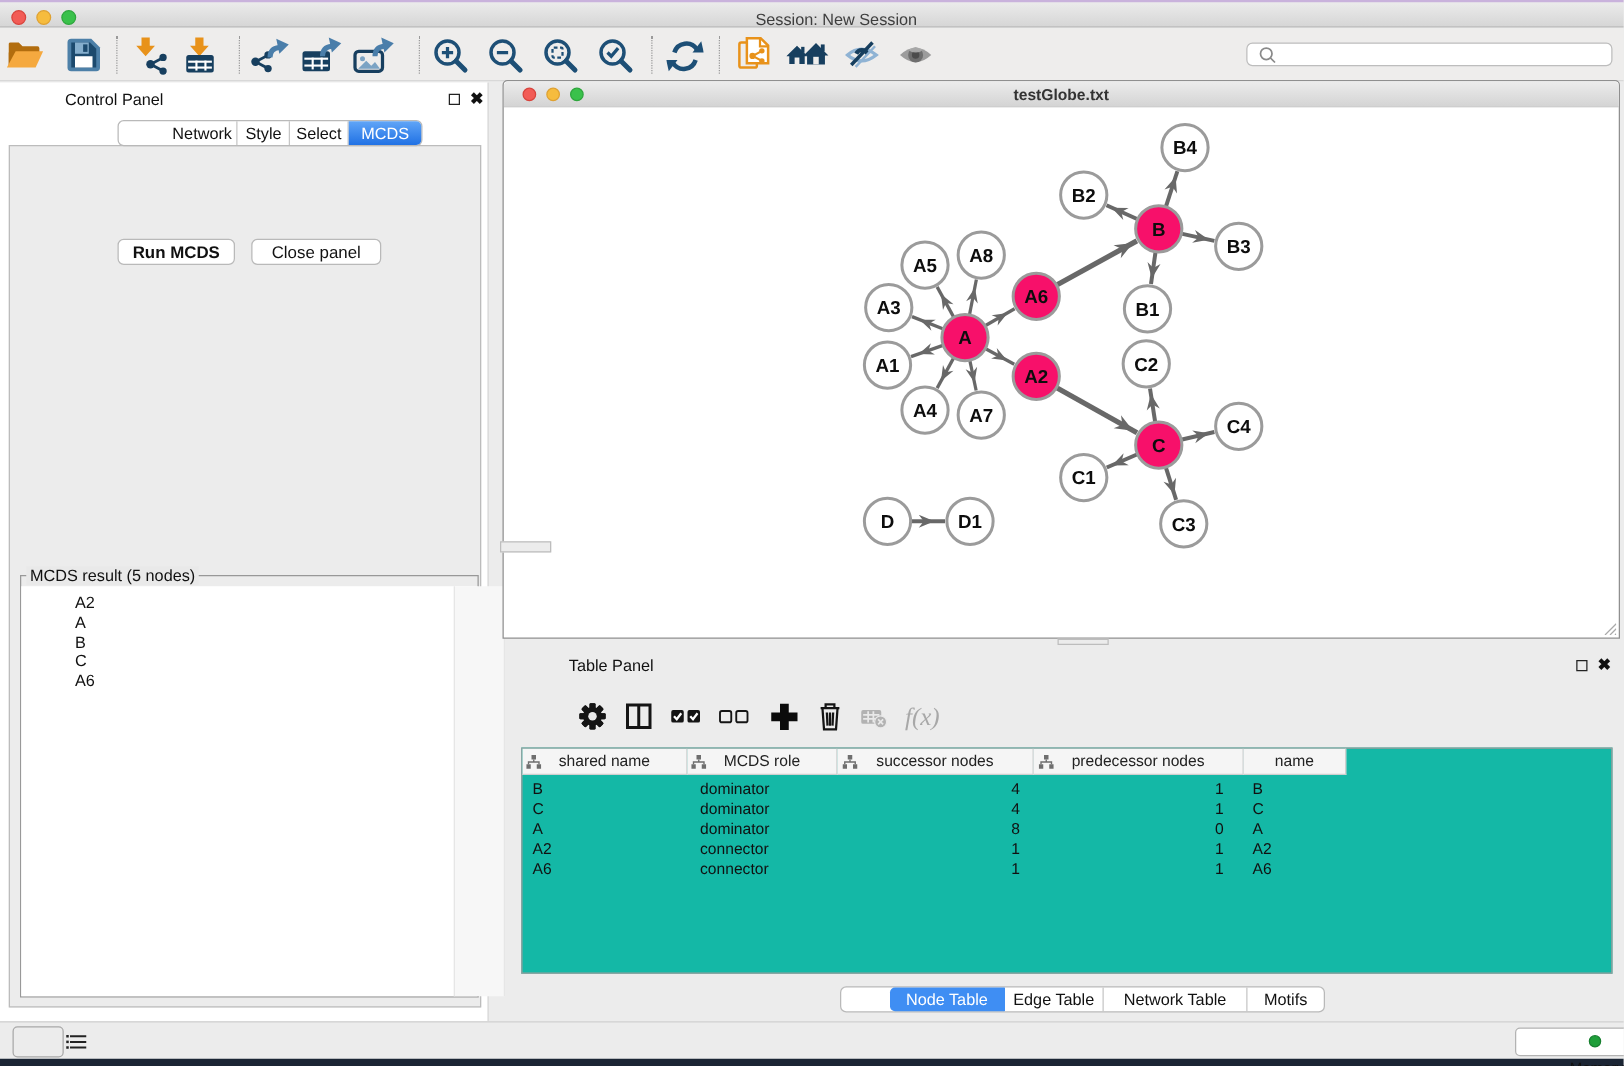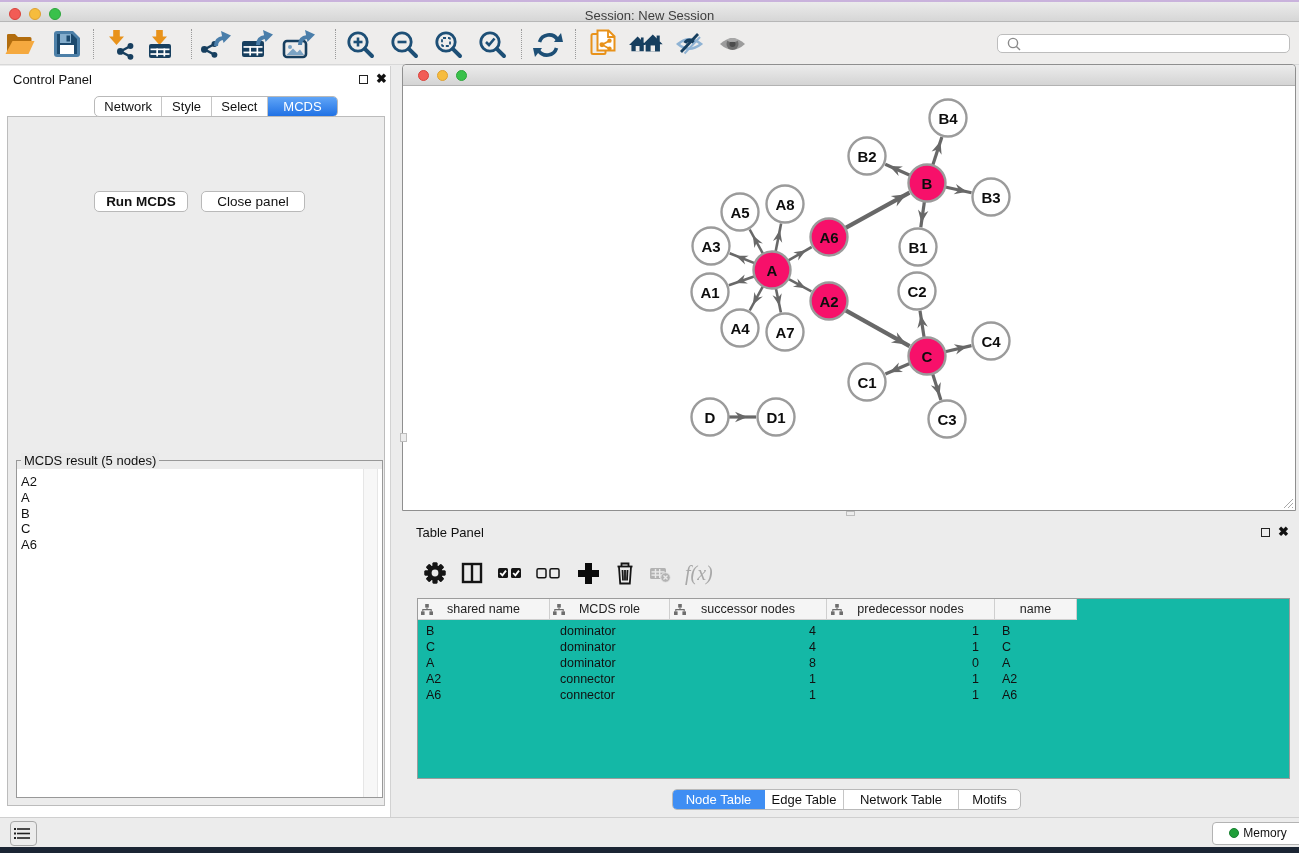--- a/index.html
+++ b/index.html
@@ -1,16 +1,16 @@
 <!DOCTYPE html>
 <html><head><meta charset="utf-8"><style>
 * { margin:0; padding:0; box-sizing:border-box; }
 html,body { width:1299px; height:853px; overflow:hidden; }
 body { font-family:"Liberation Sans", sans-serif; background:#ececec; position:relative; }
-.abs { position:absolute; }
+.abs { position:absolute;padding-left:39px; }
 #topline { left:0; top:0; width:1299px; height:2px; background:#c9b2dc; }
 #titlebar { left:0; top:2px; width:1299px; height:20px;
   background:linear-gradient(#ebebeb,#d6d6d6); border-bottom:1px solid #b7b7b7; }
 .tl { position:absolute; top:6px; width:12px; height:12px; border-radius:50%; }
 #titletext { left:0; right:0; top:6px; text-align:center; font-size:13px; color:#3e3e3e; }
 #toolbar { left:0; top:23px; width:1299px; height:42px; background:#eeedec; border-bottom:1px solid #d8d8d8; }
 .sep { position:absolute; top:6px; height:30px; width:0;
   border-left:1px dotted #9a9a9a; }
 .tbi { position:absolute; top:5px; }
 #searchbox { left:997px; top:11px; width:293px; height:19px; background:#fff;
@@ -235,20 +235,21 @@
       <div>A6</div>
     </div>
   <div class="abs" id="mcdssb" style="top:403px;"></div>
 </div>
 
 <div class="abs" id="netwin">
   <div id="nettitle">
     <div class="ntl" style="left:15px;background:#f25c56;border:1px solid #d8433c;"></div>
     <div class="ntl" style="left:34px;background:#f6bc3e;border:1px solid #dfa131;"></div>
     <div class="ntl" style="left:53px;background:#3ac14b;border:1px solid #2da63c;"></div>
+    <div id="nettext">testGlobe.txt</div>
   </div>
   <svg style="position:absolute;right:2px;bottom:2px" width="10" height="10">
       <g stroke="#a9a9a9" stroke-width="1">
         <line x1="1" y1="10" x2="10" y2="1"></line>
         <line x1="5" y1="10" x2="10" y2="5"></line>
         <line x1="9" y1="10" x2="10" y2="9"></line>
       </g>
     </svg>
 </div>
 <svg id="graph" width="892" height="424" viewBox="0 0 892 424" style="position:absolute;left:403px;top:86px;" font-family="Liberation Sans, sans-serif">

